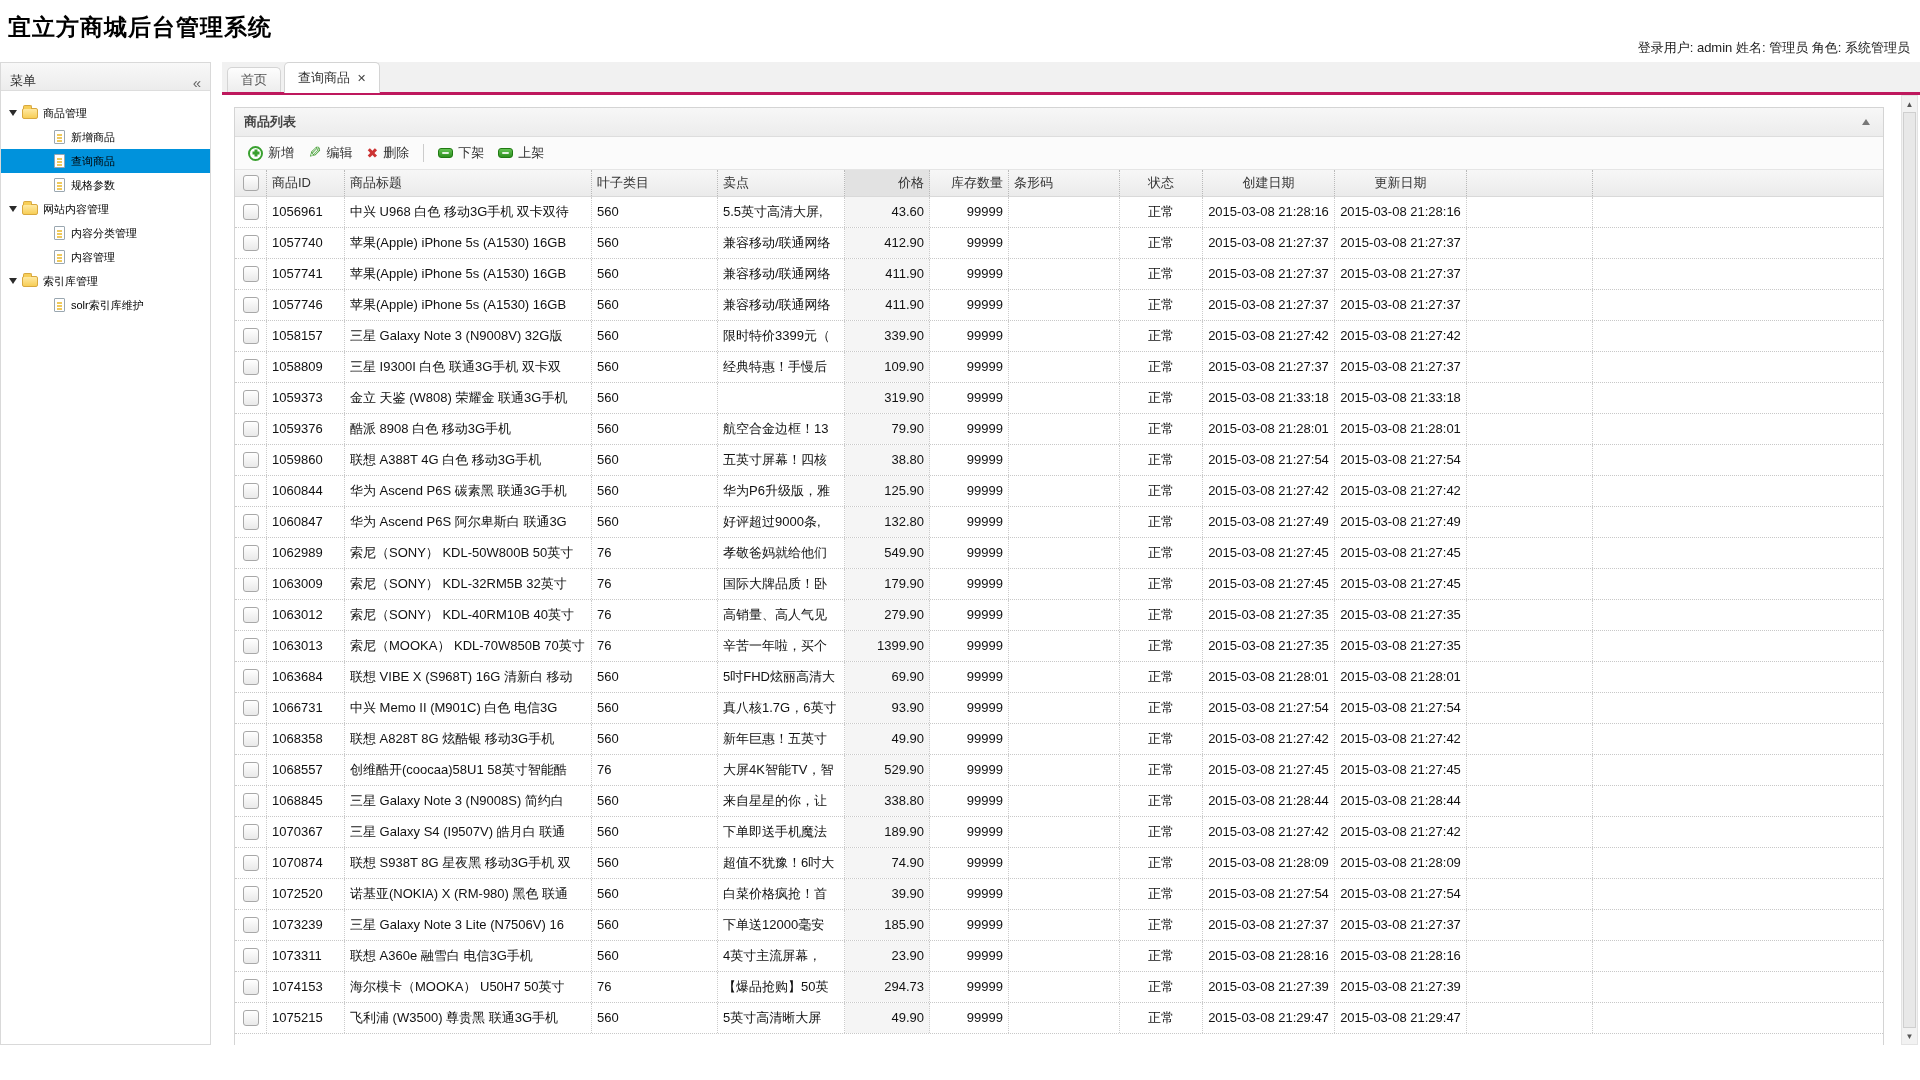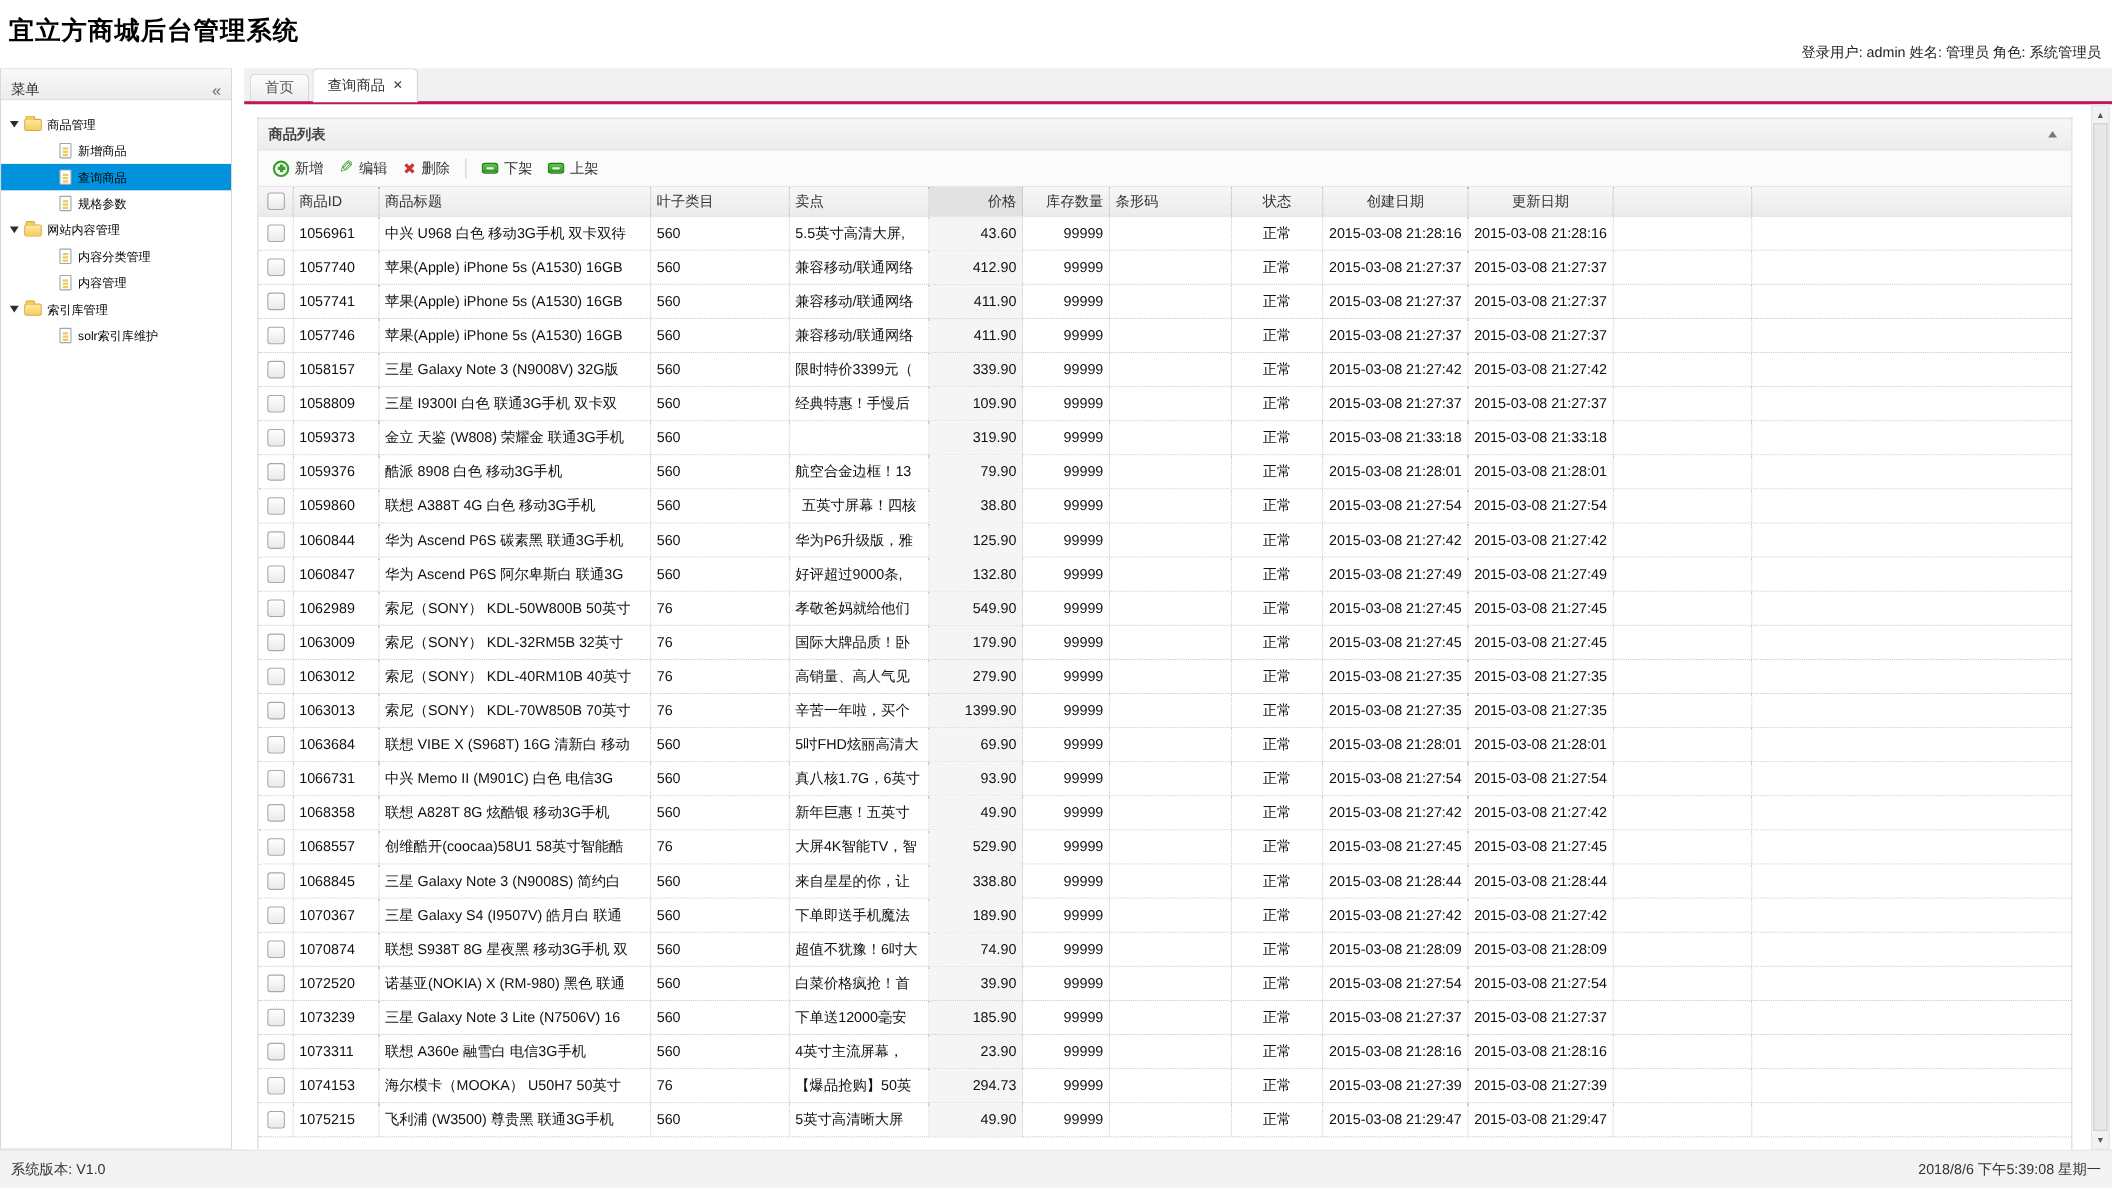--- a/index.html
+++ b/index.html
@@ -344,21 +344,21 @@
                   <div class="bcell a-center" style="width: 132px;">2015-03-08 21:28:01</div>
                   <div class="bcell a-left" style="width: 126px;"></div>
                 </div>
                 <div class="grow">
                   <div class="bcell cb-wrap" style="width: 32px;">
                     <span class="cb"></span>
                   </div>
                   <div class="bcell a-left" style="width: 78px;">1059860</div>
                   <div class="bcell a-left" style="width: 247px;">联想 A388T 4G 白色 移动3G手机</div>
                   <div class="bcell a-left" style="width: 126px;">560</div>
-                  <div class="bcell a-left" style="width: 127px; text-align: center;">五英寸屏幕！四核</div>
+                  <div class="bcell a-left" style="width: 127px;">五英寸屏幕！四核</div>
                   <div class="bcell hl a-right" style="width: 85px;">38.80</div>
                   <div class="bcell a-right" style="width: 79px;">99999</div>
                   <div class="bcell a-left" style="width: 111px;"></div>
                   <div class="bcell a-center" style="width: 83px;">正常</div>
                   <div class="bcell a-center" style="width: 132px;">2015-03-08 21:27:54</div>
                   <div class="bcell a-center" style="width: 132px;">2015-03-08 21:27:54</div>
                   <div class="bcell a-left" style="width: 126px;"></div>
                 </div>
                 <div class="grow">
                   <div class="bcell cb-wrap" style="width: 32px;">
@@ -438,21 +438,21 @@
                   <div class="bcell a-center" style="width: 83px;">正常</div>
                   <div class="bcell a-center" style="width: 132px;">2015-03-08 21:27:35</div>
                   <div class="bcell a-center" style="width: 132px;">2015-03-08 21:27:35</div>
                   <div class="bcell a-left" style="width: 126px;"></div>
                 </div>
                 <div class="grow">
                   <div class="bcell cb-wrap" style="width: 32px;">
                     <span class="cb"></span>
                   </div>
                   <div class="bcell a-left" style="width: 78px;">1063013</div>
-                  <div class="bcell a-left" style="width: 247px;">索尼（SONY） KDL-70W850B 70英寸</div>
+                  <div class="bcell a-left" style="width: 247px;">索尼（MOOKA） KDL-70W850B 70英寸</div>
                   <div class="bcell a-left" style="width: 126px;">76</div>
                   <div class="bcell a-left" style="width: 127px;">辛苦一年啦，买个</div>
                   <div class="bcell hl a-right" style="width: 85px;">1399.90</div>
                   <div class="bcell a-right" style="width: 79px;">99999</div>
                   <div class="bcell a-left" style="width: 111px;"></div>
                   <div class="bcell a-center" style="width: 83px;">正常</div>
                   <div class="bcell a-center" style="width: 132px;">2015-03-08 21:27:35</div>
                   <div class="bcell a-center" style="width: 132px;">2015-03-08 21:27:35</div>
                   <div class="bcell a-left" style="width: 126px;"></div>
                 </div>
@@ -655,18 +655,14 @@
 
       <div class="scrollbar">
         <div class="sb-arrow">▲</div>
         <div class="sb-thumb"></div>
         <div class="sb-arrow">▼</div>
       </div>
     </main>
 
   </div>
 
-  <div class="footer">
-    <span>系统版本: V1.0</span>
-    <span>2018/8/6 下午5:39:08 星期一</span>
-  </div>
 
 </div>
 
 </body></html>

